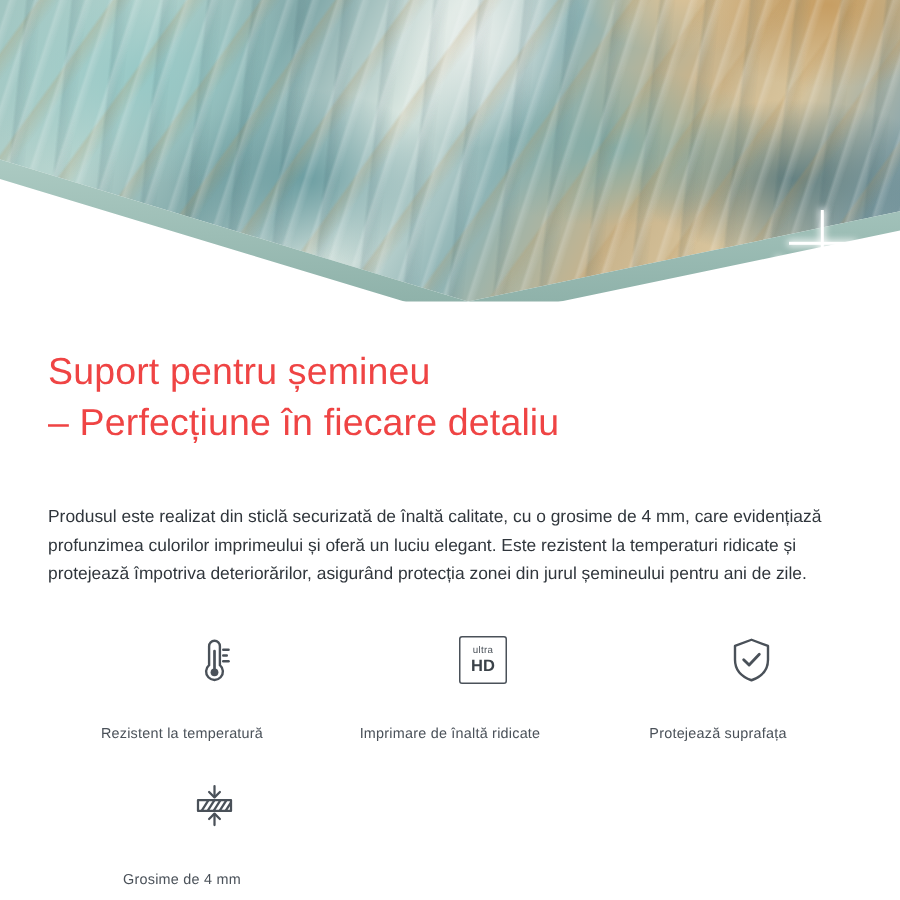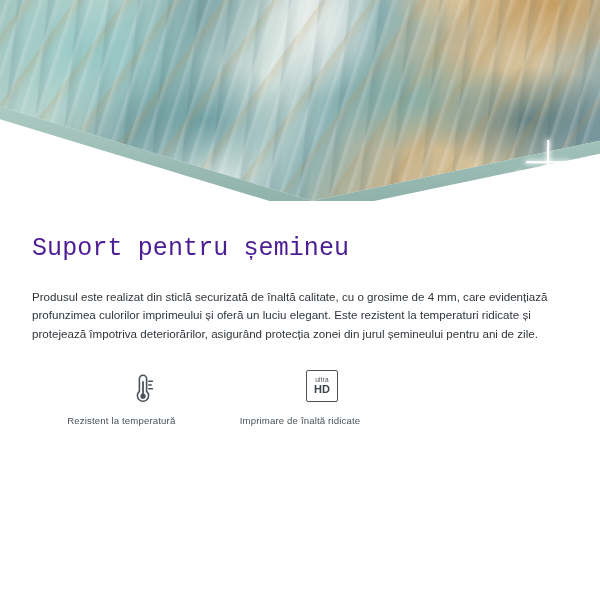--- a/index.html
+++ b/index.html
@@ -95,31 +95,31 @@
   .sparkle.sp1 { left: 526px; top: 140px; width: 44px; height: 44px; }
   .sparkle.sp2 { left: 556px; top: 166px; width: 26px; height: 26px; }
   .sparkle.sp3 { left: 511px; top: 172px; width: 16px; height: 16px; }
 
   
   .content {
     padding: 0 32px;
     box-sizing: border-box;
   }
   .headline {
-    font-family: Liberation Mono, monospace;
+    font-family: Liberation Sans, sans-serif;
     font-size: 25px;
     line-height: 1.34;
-    color: #4c1d95;
+    color: #ef4444;
     font-weight: 400;
     margin: 14px 0 0 0;
     letter-spacing: 0.1px;
   }
   .headline .line2 { display: block; }
   .body-copy {
-    margin: 22px 0 0 0;
+    margin: 37px 0 0 0;
     font-size: 11.6px;
     line-height: 1.62;
     color: #30363c;
     max-width: 540px;
   }
 
   
   .features {
     margin-top: 26px;
     display: grid;
@@ -128,25 +128,26 @@
   }
   .feature {
     display: flex;
     flex-direction: column;
     align-items: center;
     justify-content: flex-start;
   }
   .feature .icon-wrap {
     height: 44px;
     display: flex;
+    align-items: center;
     justify-content: center;
     padding-left: 44px;
   }
   .feature .f-label {
-    margin-top: 1px;
+    margin-top: 22px;
     font-size: 9.6px;
     color: #4a5159;
     text-align: center;
     letter-spacing: 0.15px;
   }
   .ico { display: block; }
   .ultrahd-box {
     width: 30px;
     height: 30px;
     border: 1.6px solid #4a5159;
@@ -189,20 +190,21 @@
     <div class="sparkle sp3">
         <span class="s-v"></span>
         <span class="s-h"></span>
       </div>
   </div>
 
   <div class="content">
 
     <h1 class="headline">
       <span>Suport pentru șemineu</span>
+      <span class="line2">– Perfecțiune în fiecare detaliu</span>
     </h1>
 
     <p class="body-copy">Produsul este realizat din sticlă securizată de înaltă calitate, cu o grosime de 4 mm, care evidențiază profunzimea culorilor imprimeului și oferă un luciu elegant. Este rezistent la temperaturi ridicate și protejează împotriva deteriorărilor, asigurând protecția zonei din jurul șemineului pentru ani de zile.</p>
 
     <div class="features">
 
       <div class="feature">
         <div class="icon-wrap">
           <svg class="ico" width="34" height="36" viewBox="0 0 34 36" fill="none" stroke="#4a5159" stroke-width="1.6" stroke-linecap="round">
             <path d="M17 5.2 a3.6 3.6 0 0 1 3.6 3.6 v12.6 a5.6 5.6 0 1 1 -7.2 0 V8.8 A3.6 3.6 0 0 1 17 5.2 z"></path>
@@ -219,19 +221,45 @@
       <div class="feature">
         <div class="icon-wrap">
           <div class="ultrahd-box">
             <span class="u-top">ultra</span>
             <span class="u-bot">HD</span>
           </div>
         </div>
         <div class="f-label">Imprimare de înaltă ridicate</div>
       </div>
 
-
-
-
+      <div class="feature">
+        <div class="icon-wrap">
+          <svg class="ico" width="34" height="36" viewBox="0 0 34 36" fill="none" stroke="#4a5159" stroke-width="1.6" stroke-linejoin="round">
+            <path d="M17 4.5 L28 8.6 v9.2 c0 7.2 -5.1 11.6 -11 13.7 -5.9 -2.1 -11 -6.5 -11 -13.7 V8.6 z"></path>
+            <path d="M11.8 17.8 l3.6 3.6 6.8 -7.2" stroke-width="1.9" stroke-linecap="round"></path>
+          </svg>
+        </div>
+        <div class="f-label">Protejează suprafața</div>
+      </div>
+
+
+
+      <div class="feature">
+        <div class="icon-wrap">
+          <svg class="ico" width="34" height="34" viewBox="0 0 34 34" fill="none" stroke="#4a5159" stroke-width="1.5" stroke-linecap="round" stroke-linejoin="round">
+            <line x1="17" y1="4" x2="17" y2="10.4"></line>
+            <path d="M13.4 8 L17 11.6 L20.6 8"></path>
+            <rect x="6" y="13.4" width="22" height="7.2"></rect>
+            <line x1="8.4" y1="20.6" x2="13" y2="13.4"></line>
+            <line x1="12.4" y1="20.6" x2="17" y2="13.4"></line>
+            <line x1="16.4" y1="20.6" x2="21" y2="13.4"></line>
+            <line x1="20.4" y1="20.6" x2="25" y2="13.4"></line>
+            <line x1="24.4" y1="20.6" x2="27.8" y2="15.2"></line>
+            <line x1="17" y1="30" x2="17" y2="23.6"></line>
+            <path d="M13.4 26 L17 22.4 L20.6 26"></path>
+          </svg>
+        </div>
+        <div class="f-label">Grosime de 4 mm</div>
+      </div>
 
     </div>
   </div>
 </div>
 
 </body></html>

